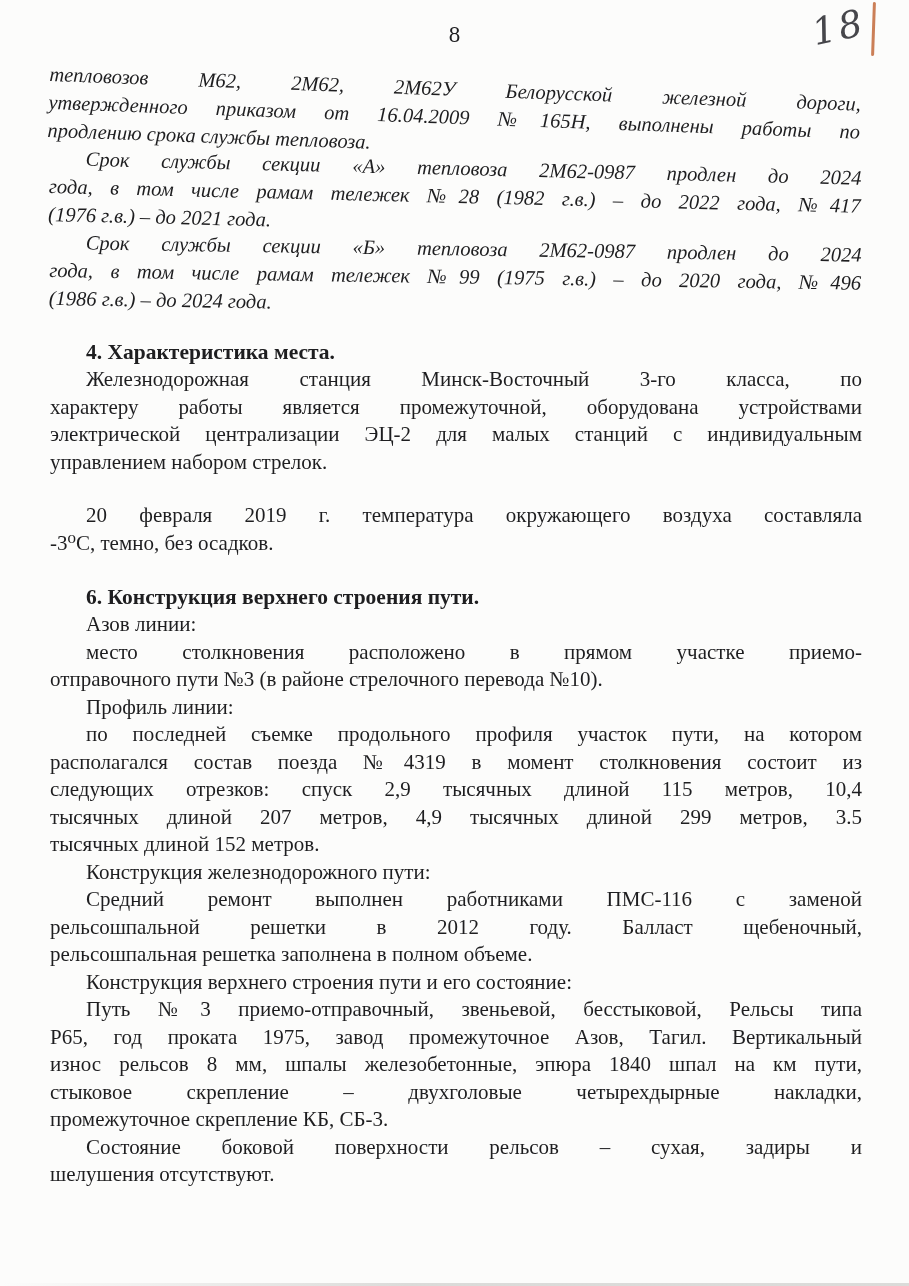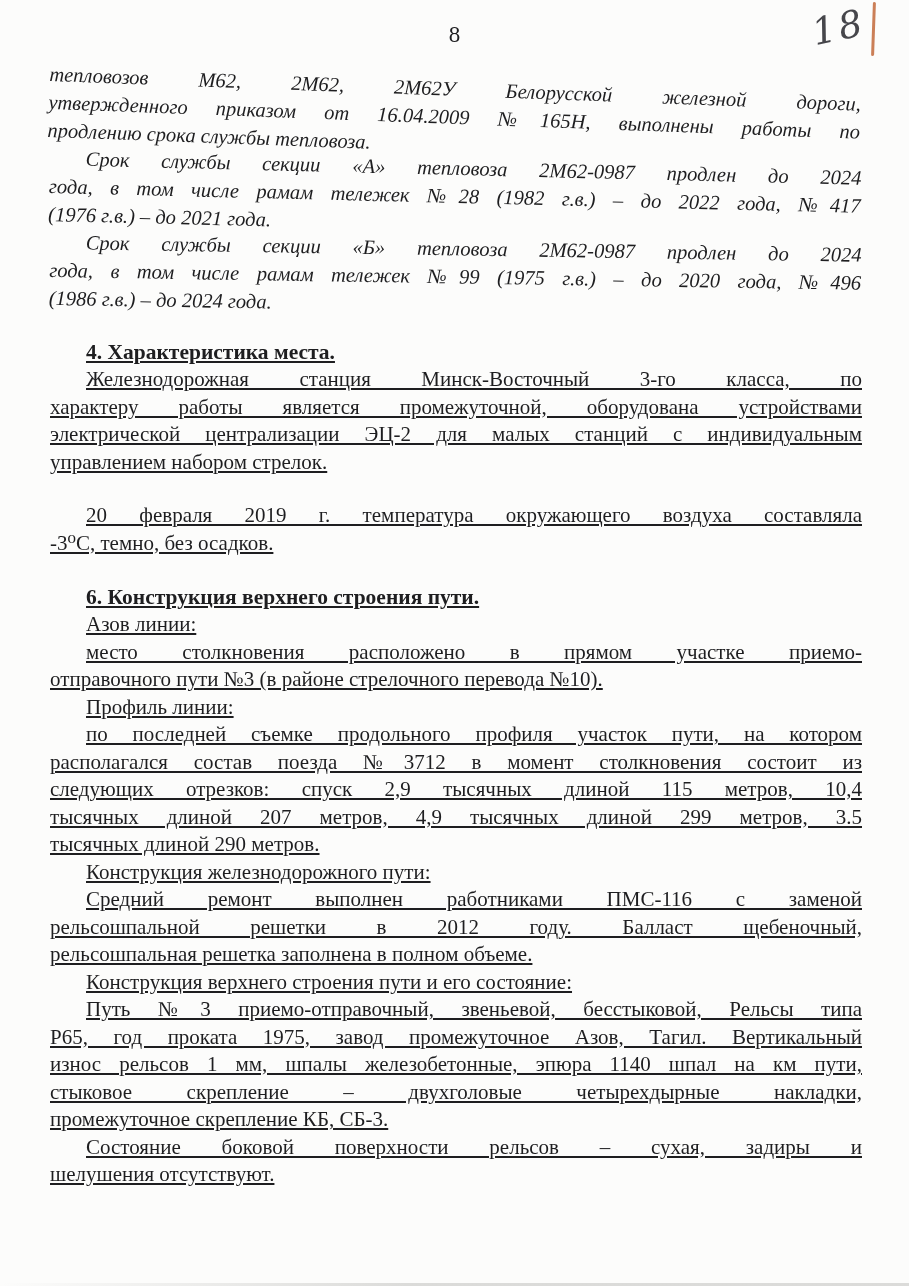--- a/index.html
+++ b/index.html
@@ -24,21 +24,21 @@
   .edge-mark{
     position:absolute;top:2px;right:34px;width:3px;height:54px;
     background:#c2693a;transform:rotate(2deg);border-radius:2px;opacity:.85;
   }
   .content{margin:10px 47px 0 50px;font-size:21px;}
   .intro{font-style:italic;font-size:20.5px;}
   .intro .line{line-height:28px;}
   .rot1{transform:rotate(2.1deg);transform-origin:0 0;}
   .rot2{transform:rotate(1.4deg);transform-origin:0 0;}
   .rot3{transform:rotate(0.9deg);transform-origin:0 0;}
-  .section{margin-top:26px;text-decoration:underline;}
+  .section{margin-top:26px;}
   .heading{font-weight:bold;padding-left:36px;font-size:21.5px;line-height:28px;}
   .line{line-height:27.5px;}
   .just{text-align:justify;text-align-last:justify;}
   .indent{padding-left:36px;}
 </style>
 </head>
 <body>
 
 <div class="page">
 
@@ -86,32 +86,32 @@
     </div>
 
     <div class="section">
       <div class="heading">6. Конструкция верхнего строения пути.</div>
       <div>
           <div class="line indent">Азов линии:</div>
           <div class="line indent just">место столкновения расположено в прямом участке приемо-</div>
           <div class="line">отправочного пути №3 (в районе стрелочного перевода №10).</div>
           <div class="line indent">Профиль линии:</div>
           <div class="line indent just">по последней съемке продольного профиля участок пути, на котором</div>
-          <div class="line just">располагался состав поезда №3712 в момент столкновения состоит из</div>
+          <div class="line just">располагался состав поезда №4319 в момент столкновения состоит из</div>
           <div class="line just">следующих отрезков: спуск 2,9 тысячных длиной 115 метров, 10,4</div>
           <div class="line just">тысячных длиной 207 метров, 4,9 тысячных длиной 299 метров, 3.5</div>
-          <div class="line">тысячных длиной 290 метров.</div>
+          <div class="line">тысячных длиной 152 метров.</div>
           <div class="line indent">Конструкция железнодорожного пути:</div>
           <div class="line indent just">Средний ремонт выполнен работниками ПМС-116 с заменой</div>
           <div class="line just">рельсошпальной решетки в 2012 году. Балласт щебеночный,</div>
           <div class="line">рельсошпальная решетка заполнена в полном объеме.</div>
           <div class="line indent">Конструкция верхнего строения пути и его состояние:</div>
           <div class="line indent just">Путь №3 приемо-отправочный, звеньевой, бесстыковой, Рельсы типа</div>
           <div class="line just">Р65, год проката 1975, завод промежуточное Азов, Тагил. Вертикальный</div>
-          <div class="line just">износ рельсов 1 мм, шпалы железобетонные, эпюра 1140 шпал на км пути,</div>
+          <div class="line just">износ рельсов 8 мм, шпалы железобетонные, эпюра 1840 шпал на км пути,</div>
           <div class="line just">стыковое скрепление – двухголовые четырехдырные накладки,</div>
           <div class="line">промежуточное скрепление КБ, СБ-3.</div>
           <div class="line indent just">Состояние боковой поверхности рельсов – сухая, задиры и</div>
           <div class="line">шелушения отсутствуют.</div>
         </div>
     </div>
 
   </div>
 </div>
 

